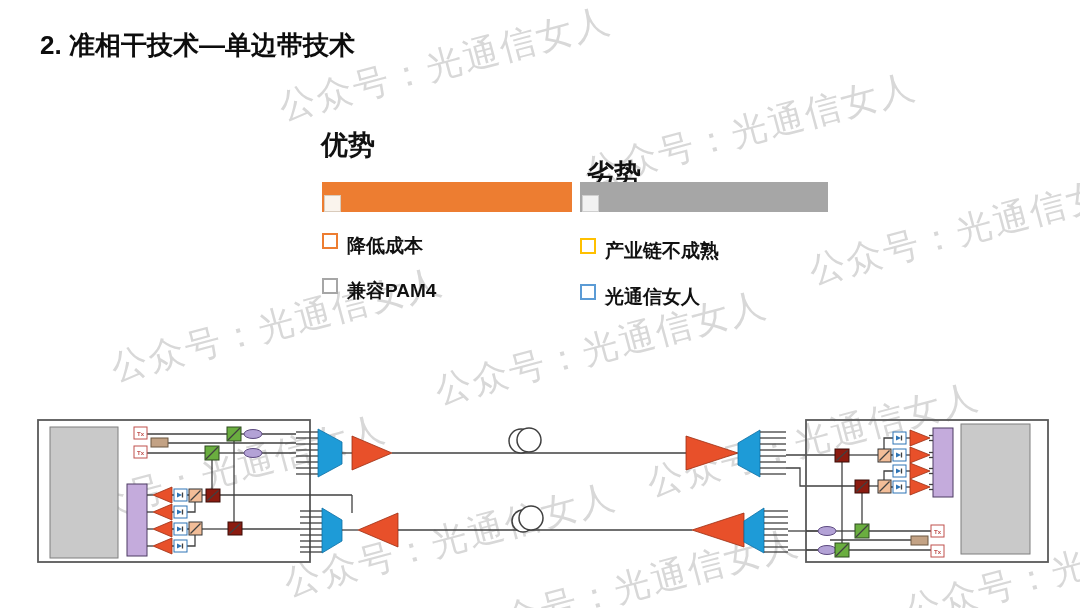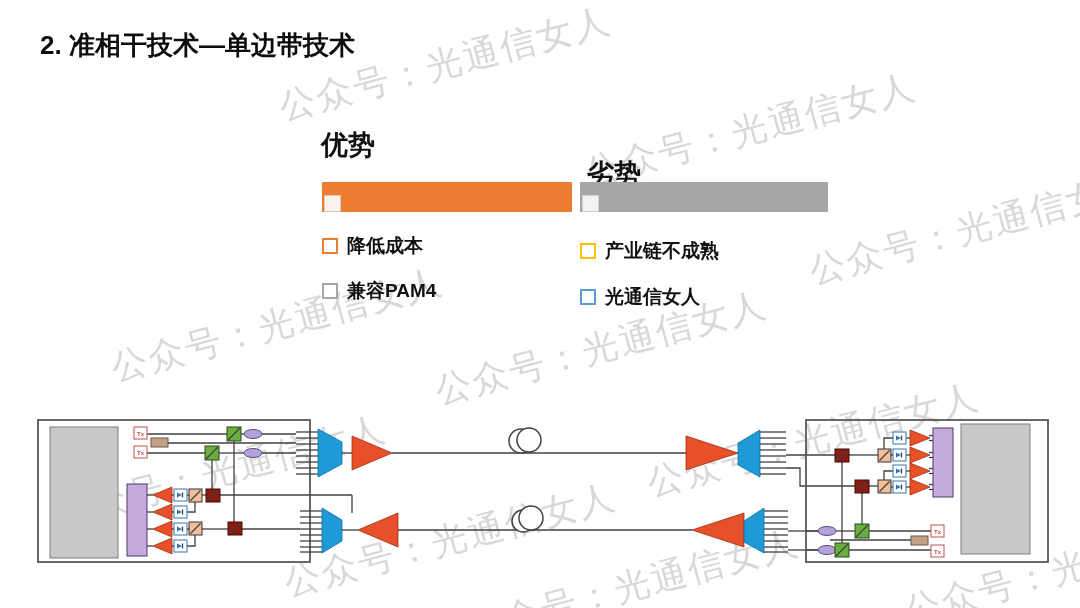--- a/index.html
+++ b/index.html
@@ -13,21 +13,21 @@
   .title{position:absolute;z-index:2;left:40px;top:28px;margin:0;font-size:26px;
          font-weight:bold;color:#0d0d0d;}
   
   .col-header{position:absolute;z-index:2;font-size:27px;font-weight:bold;color:#111;}
   .bar{position:absolute;z-index:2;height:30px;}
   .bar.adv{background:var(--adv-accent,#ED7D31);}
   .bar.dis{background:var(--dis-accent,#A6A6A6);}
   .bar-chip{position:absolute;left:2px;top:13px;width:17px;height:17px;box-sizing:border-box;}
   .bar.adv .bar-chip{background:#faf4ed;border:1px solid #d9cbbc;}
   .bar.dis .bar-chip{background:#f2f2f2;border:1px solid #cfcfcf;}
-  .item{position:absolute;z-index:2;display:flex;align-items:center;gap:9px;}
+  .item{position:absolute;z-index:2;display:flex;align-items:flex-start;gap:9px;}
   .checkbox{width:16px;height:16px;box-sizing:border-box;border:2px solid #999;background:#fff;flex:0 0 auto;}
   .item-label{font-size:19px;font-weight:bold;color:#111;white-space:nowrap;}
   
   .diagram{position:absolute;z-index:2;left:0;top:0;width:1080px;height:608px;}
   .diagram line,.diagram polyline{stroke:var(--wire,#404040);stroke-width:1.3;fill:none;}
   .term-box{fill:none;stroke:#595959;stroke-width:1.8;}
   .dsp{fill:var(--chip-gray,#C9C9C9);stroke:#7f7f7f;stroke-width:1;}
   .arr{fill:var(--array-purple,#C4ABDC);stroke:#4d3b63;stroke-width:1;}
   .amp{fill:var(--amp-red,#E8502A);stroke:#9c2d12;stroke-width:.8;}
   .mux{fill:var(--mux-blue,#1E9BD7);stroke:#0e6ea3;stroke-width:.8;}

